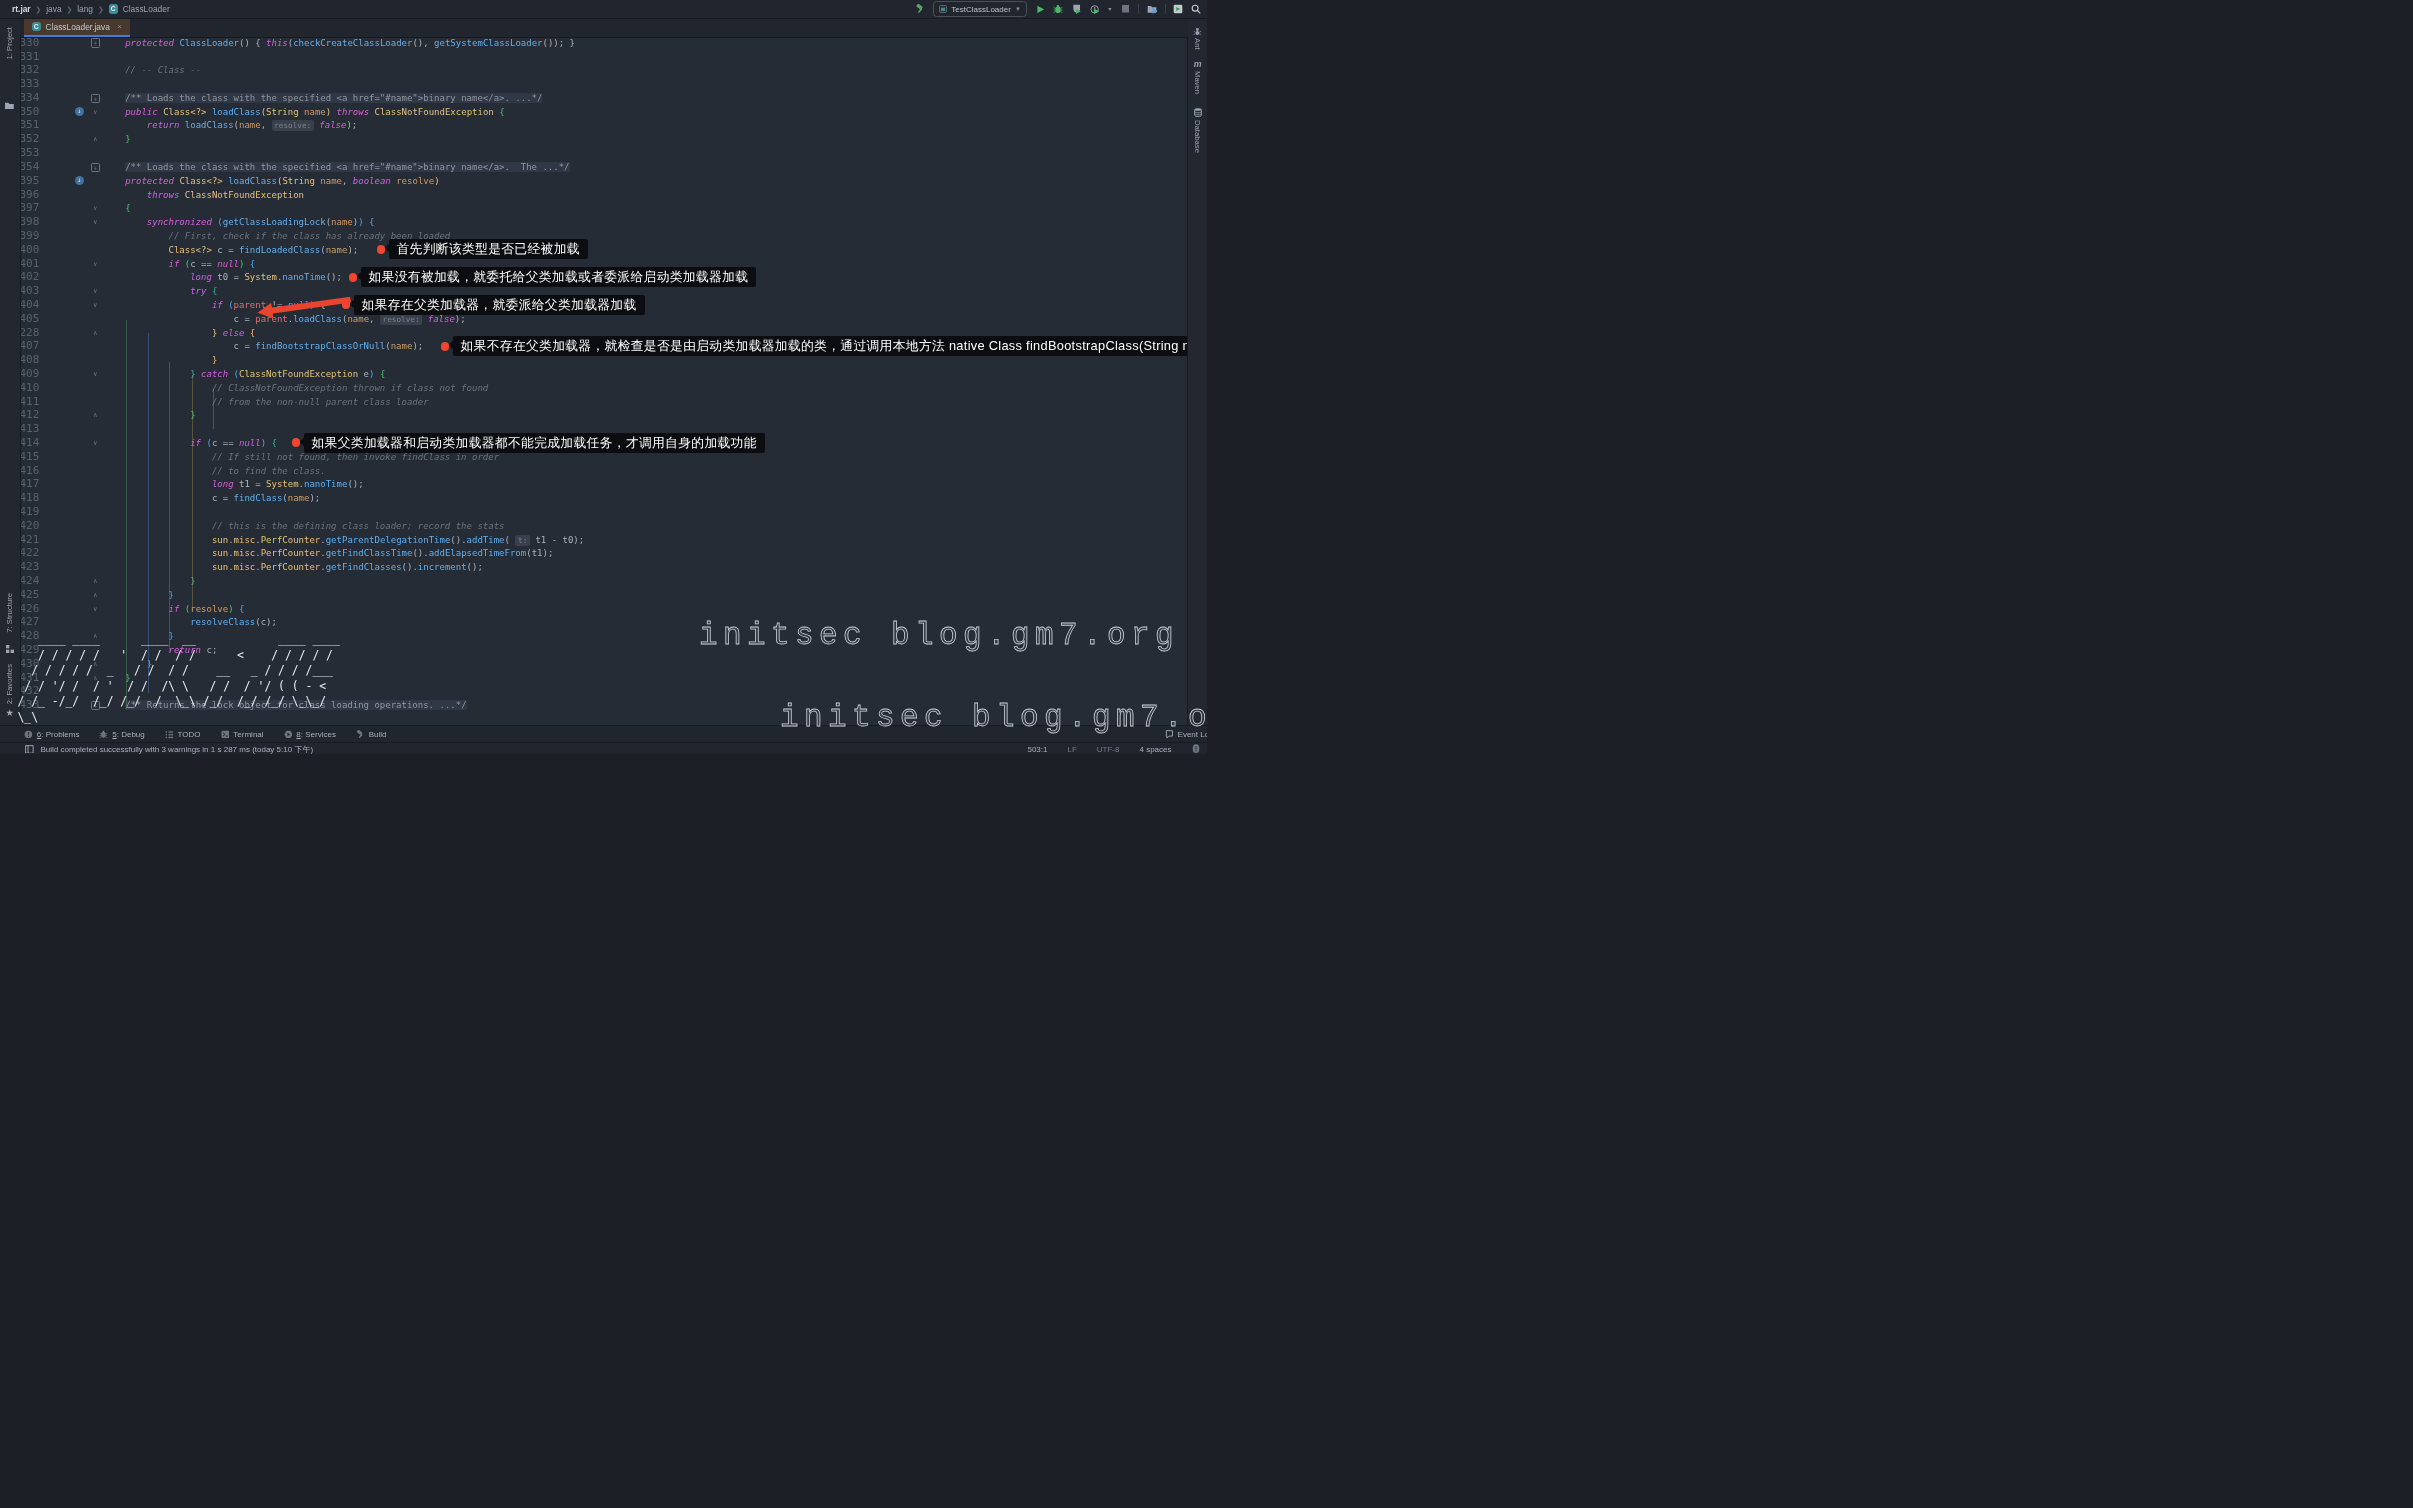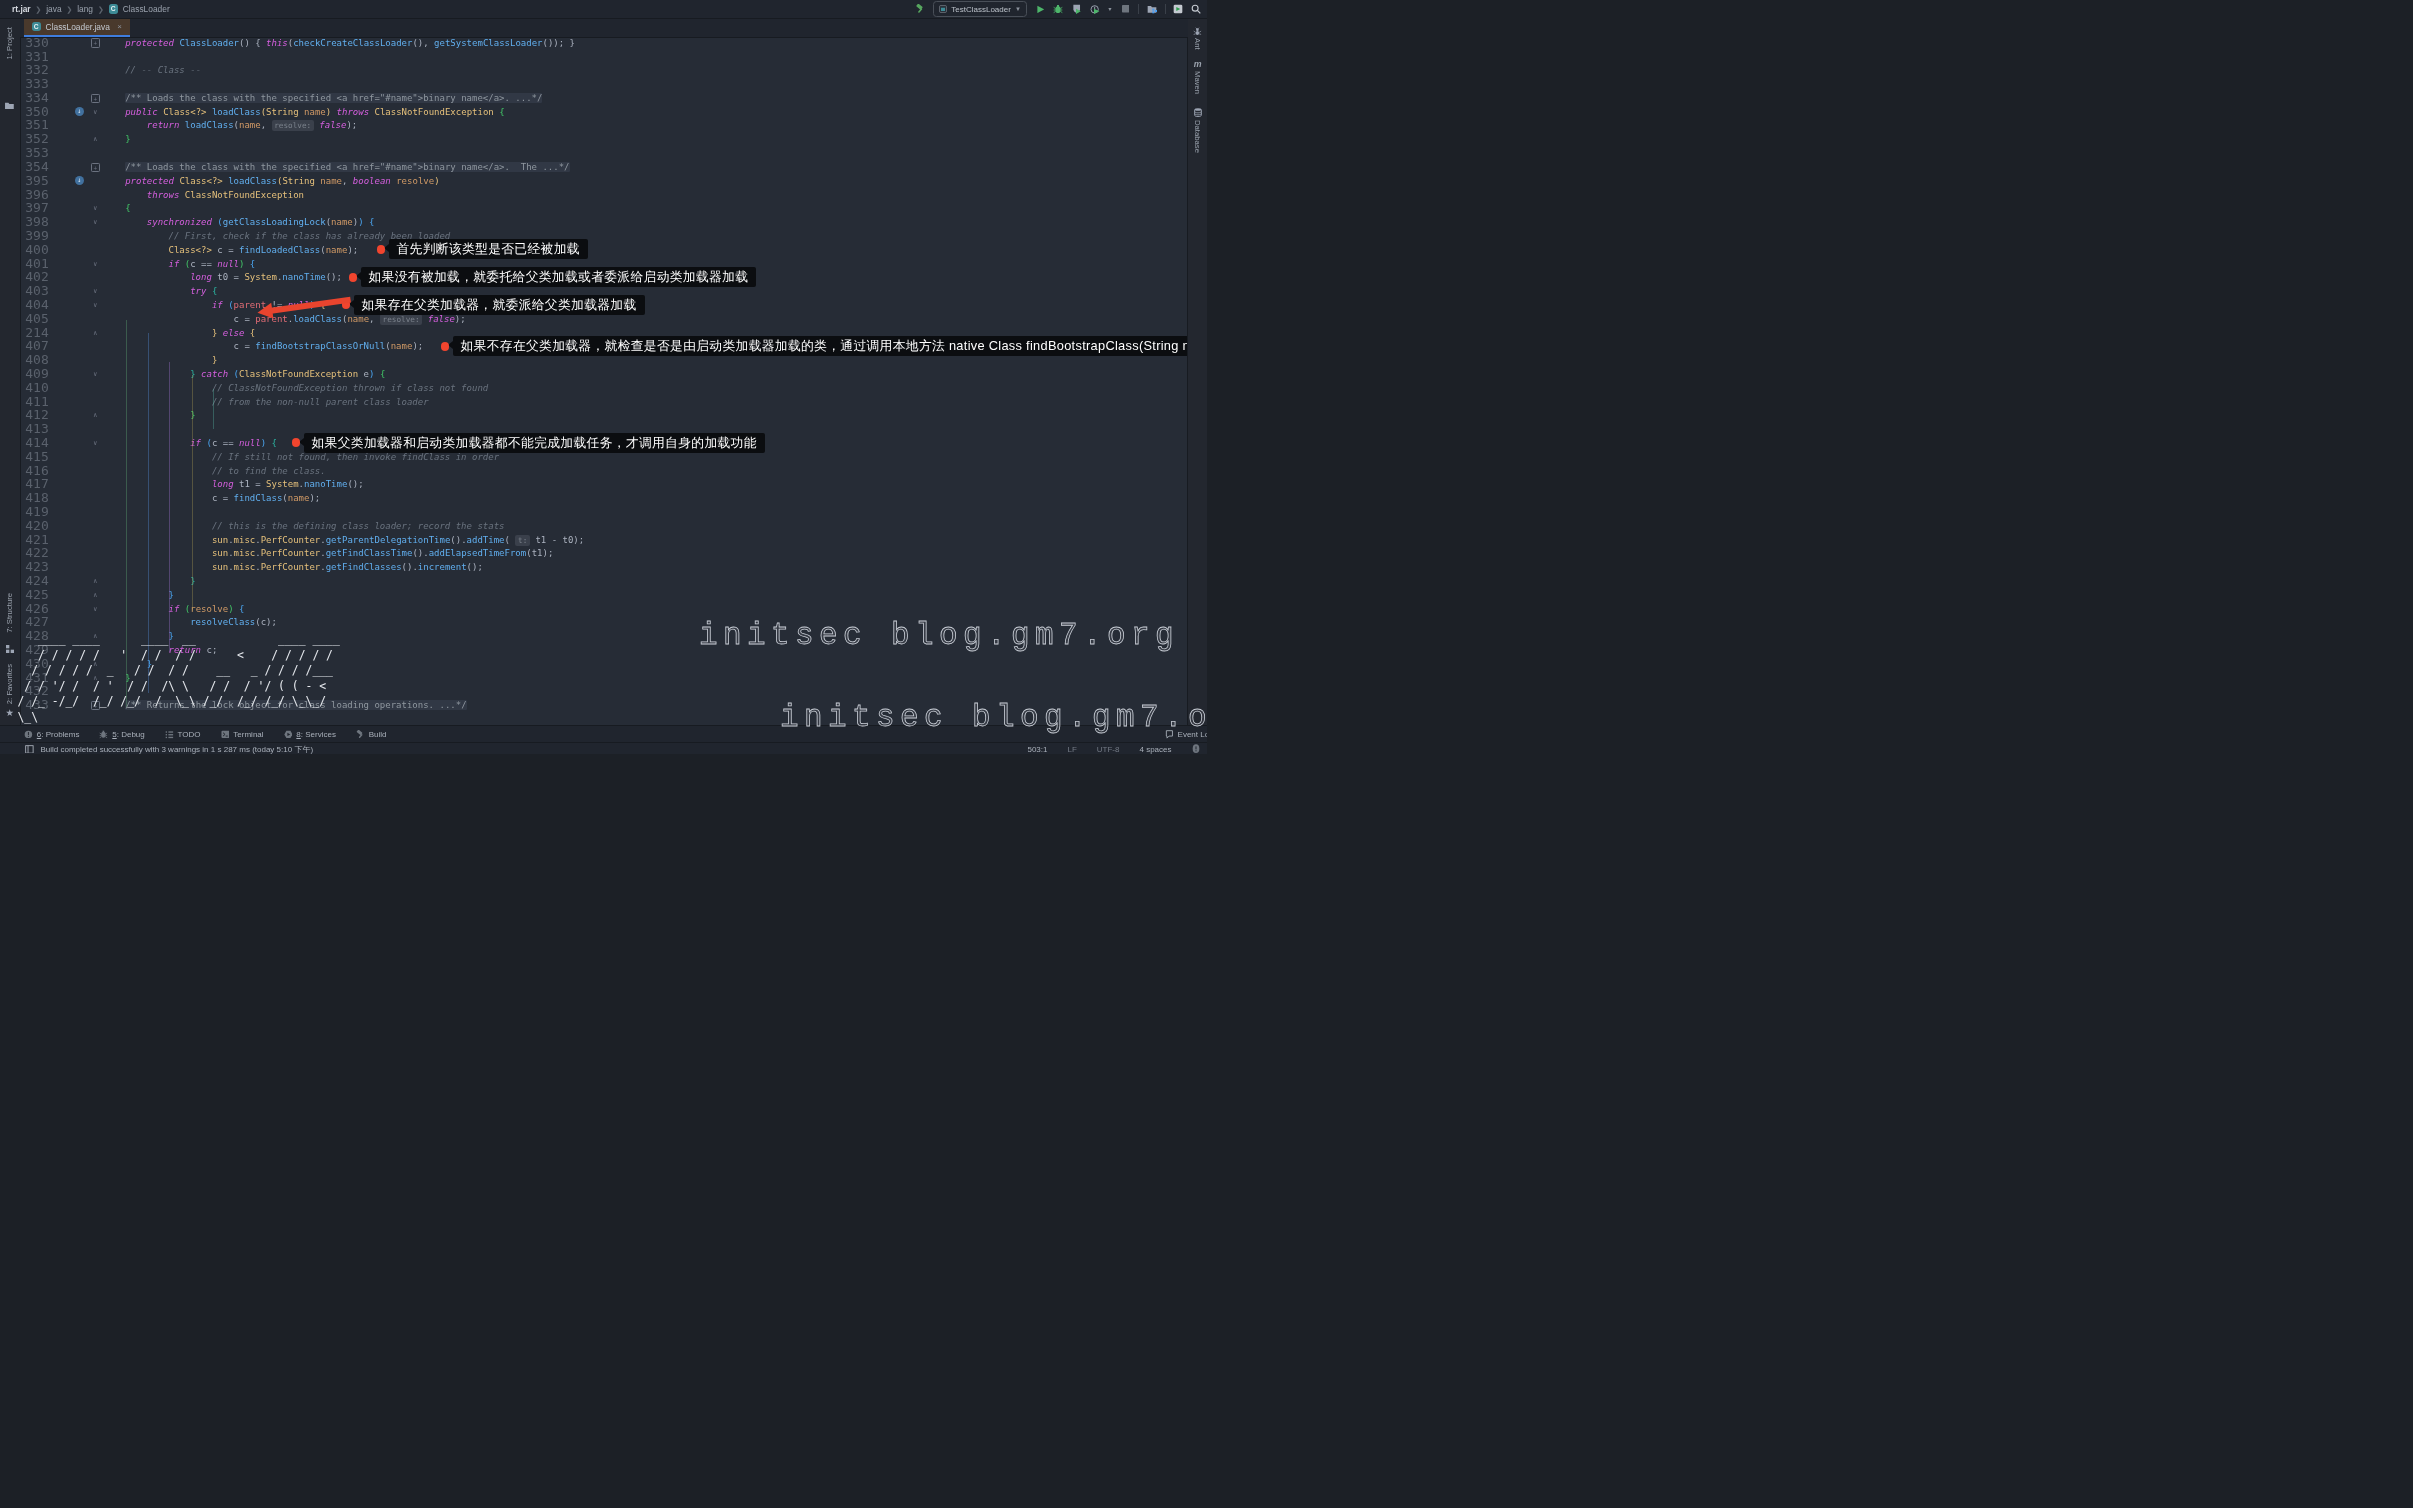--- a/index.html
+++ b/index.html
@@ -28,21 +28,21 @@
   #stripe-left{left:0;border-right:0.7px solid #171b21;}
   #stripe-right{left:1187px;border-left:0.7px solid #171b21;}
   .vlabel{color:#9aa2ad;font-size:7.7px;white-space:nowrap;}
   .vl-up{writing-mode:vertical-rl;transform:rotate(180deg);}
   .vl-down{writing-mode:vertical-rl;}
   .stripe-ico{color:#9aa2ad;font-size:8px;text-align:center;width:19.5px;}
   
   #editor{left:19.5px;top:37px;width:1168px;height:688px;background:#262c36;overflow:hidden;z-index:1;}
   .code-line{position:absolute;left:0;right:0;height:14px;line-height:14px;
              font-family:"DejaVu Sans Mono",monospace;font-size:9px;white-space:pre;}
-  .ln{position:absolute;left:0;width:35px;text-align:center;color:#5a616c;font-size:13px;}
+  .ln{position:absolute;left:0;width:35px;text-align:left;color:#5a616c;font-size:11px;}
   .gut-ovr{position:absolute;left:55px;top:2px;width:9.4px;height:9.4px;border-radius:50%;
            background:#41719f;color:#dbe6f0;font-size:6.7px;line-height:9.4px;text-align:center;}
   .gut-fold{position:absolute;left:71px;width:9.4px;color:#6b7280;font-size:6.7px;text-align:center;}
   .fold-plus{top:2.7px;width:7.4px;height:7.4px;line-height:7.4px;border:0.7px solid #6b7280;border-radius:1.3px;font-size:6px;}
   .code{position:absolute;left:84px;}
   .tk-kw{color:#d55fde;font-style:italic;}
   .tk-cls{color:#e5c07b;}
   .tk-fn{color:#61afef;}
   .tk-arg{color:#d19a66;}
   .tk-fld{color:#e06c75;}
@@ -251,21 +251,21 @@
       <div class="code-line" style="top: 151px;"><span class="ln">396</span><span class="code"><span class="tk-pl">        </span><span class="tk-kw">throws</span><span class="tk-pl"> </span><span class="tk-cls">ClassNotFoundException</span></span></div>
       <div class="code-line" style="top: 164px;"><span class="ln">397</span><span class="gut-fold">∨</span><span class="code"><span class="tk-pl">    </span><span class="tk-brg">{</span></span></div>
       <div class="code-line" style="top: 178px;"><span class="ln">398</span><span class="gut-fold">∨</span><span class="code"><span class="tk-pl">        </span><span class="tk-kw">synchronized</span><span class="tk-pl"> </span><span class="tk-brb">(</span><span class="tk-fn">getClassLoadingLock</span><span class="tk-pl">(</span><span class="tk-arg">name</span><span class="tk-pl">)</span><span class="tk-brb">)</span><span class="tk-pl"> </span><span class="tk-brb">{</span></span></div>
       <div class="code-line" style="top: 192px;"><span class="ln">399</span><span class="code"><span class="tk-pl">            </span><span class="tk-cmt">// First, check if the class has already been loaded</span></span></div>
       <div class="code-line" style="top: 206px;"><span class="ln">400</span><span class="code"><span class="tk-pl">            </span><span class="tk-cls">Class&lt;?&gt;</span><span class="tk-pl"> c = </span><span class="tk-fn">findLoadedClass</span><span class="tk-pl">(</span><span class="tk-arg">name</span><span class="tk-pl">);</span></span></div>
       <div class="code-line" style="top: 220px;"><span class="ln">401</span><span class="gut-fold">∨</span><span class="code"><span class="tk-pl">            </span><span class="tk-kw">if</span><span class="tk-pl"> </span><span class="tk-brg">(</span><span class="tk-pl">c == </span><span class="tk-kw">null</span><span class="tk-brg">)</span><span class="tk-pl"> </span><span class="tk-brb">{</span></span></div>
       <div class="code-line" style="top: 233px;"><span class="ln">402</span><span class="code"><span class="tk-pl">                </span><span class="tk-kw">long</span><span class="tk-pl"> t0 = </span><span class="tk-cls">System</span><span class="tk-pl">.</span><span class="tk-fn">nanoTime</span><span class="tk-pl">();</span></span></div>
       <div class="code-line" style="top: 247px;"><span class="ln">403</span><span class="gut-fold">∨</span><span class="code"><span class="tk-pl">                </span><span class="tk-kw">try</span><span class="tk-pl"> </span><span class="tk-brt">{</span></span></div>
       <div class="code-line" style="top: 261px;"><span class="ln">404</span><span class="gut-fold">∨</span><span class="code"><span class="tk-pl">                    </span><span class="tk-kw">if</span><span class="tk-pl"> </span><span class="tk-brb">(</span><span class="tk-fld">parent</span><span class="tk-pl"> != </span><span class="tk-kw">null</span><span class="tk-brb">)</span><span class="tk-pl"> </span><span class="tk-bry">{</span></span></div>
       <div class="code-line" style="top: 275px;"><span class="ln">405</span><span class="code"><span class="tk-pl">                        </span><span class="tk-pl">c = </span><span class="tk-fld">parent</span><span class="tk-pl">.</span><span class="tk-fn">loadClass</span><span class="tk-pl">(</span><span class="tk-arg">name</span><span class="tk-pl">, </span><span class="tk-hint">resolve:</span><span class="tk-pl"> </span><span class="tk-kw">false</span><span class="tk-pl">);</span></span></div>
-      <div class="code-line" style="top: 289px;"><span class="ln">214</span><span class="gut-fold">∧</span><span class="code"><span class="tk-pl">                    </span><span class="tk-bry">}</span><span class="tk-pl"> </span><span class="tk-kw">else</span><span class="tk-pl"> </span><span class="tk-bry">{</span></span></div>
+      <div class="code-line" style="top: 289px;"><span class="ln">228</span><span class="gut-fold">∧</span><span class="code"><span class="tk-pl">                    </span><span class="tk-bry">}</span><span class="tk-pl"> </span><span class="tk-kw">else</span><span class="tk-pl"> </span><span class="tk-bry">{</span></span></div>
       <div class="code-line" style="top: 302px;"><span class="ln">407</span><span class="code"><span class="tk-pl">                        </span><span class="tk-pl">c = </span><span class="tk-fn">findBootstrapClassOrNull</span><span class="tk-pl">(</span><span class="tk-arg">name</span><span class="tk-pl">);</span></span></div>
       <div class="code-line" style="top: 316px;"><span class="ln">408</span><span class="code"><span class="tk-pl">                    </span><span class="tk-bry">}</span></span></div>
       <div class="code-line" style="top: 330px;"><span class="ln">409</span><span class="gut-fold">∨</span><span class="code"><span class="tk-pl">                </span><span class="tk-brt">}</span><span class="tk-pl"> </span><span class="tk-kw">catch</span><span class="tk-pl"> </span><span class="tk-brb">(</span><span class="tk-cls">ClassNotFoundException</span><span class="tk-pl"> e</span><span class="tk-brb">)</span><span class="tk-pl"> </span><span class="tk-brg">{</span></span></div>
       <div class="code-line" style="top: 344px;"><span class="ln">410</span><span class="code"><span class="tk-pl">                    </span><span class="tk-cmt">// ClassNotFoundException thrown if class not found</span></span></div>
       <div class="code-line" style="top: 358px;"><span class="ln">411</span><span class="code"><span class="tk-pl">                    </span><span class="tk-cmt">// from the non-null parent class loader</span></span></div>
       <div class="code-line" style="top: 371px;"><span class="ln">412</span><span class="gut-fold">∧</span><span class="code"><span class="tk-pl">                </span><span class="tk-brg">}</span></span></div>
       <div class="code-line" style="top: 385px;"><span class="ln">413</span><span class="code"></span></div>
       <div class="code-line" style="top: 399px;"><span class="ln">414</span><span class="gut-fold">∨</span><span class="code"><span class="tk-pl">                </span><span class="tk-kw">if</span><span class="tk-pl"> </span><span class="tk-brb">(</span><span class="tk-pl">c == </span><span class="tk-kw">null</span><span class="tk-brb">)</span><span class="tk-pl"> </span><span class="tk-brt">{</span></span></div>
       <div class="code-line" style="top: 413px;"><span class="ln">415</span><span class="code"><span class="tk-pl">                    </span><span class="tk-cmt">// If still not found, then invoke findClass in order</span></span></div>
       <div class="code-line" style="top: 427px;"><span class="ln">416</span><span class="code"><span class="tk-pl">                    </span><span class="tk-cmt">// to find the class.</span></span></div>

